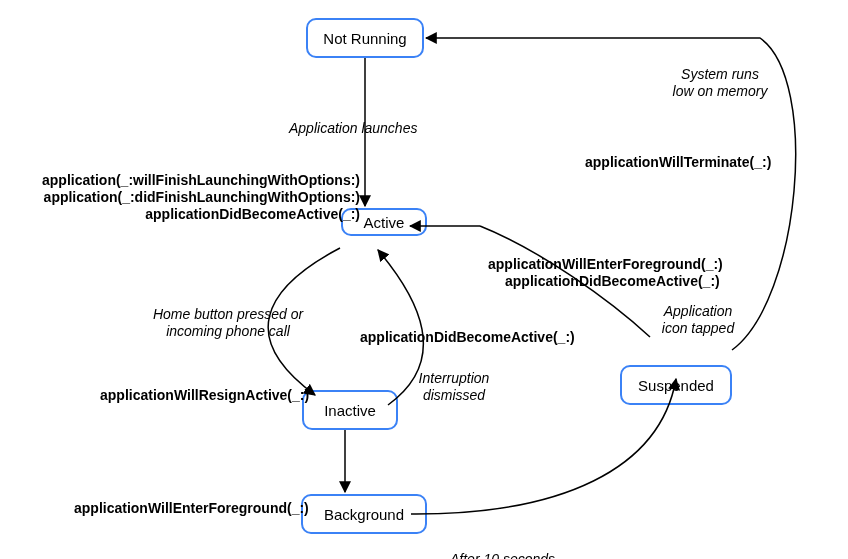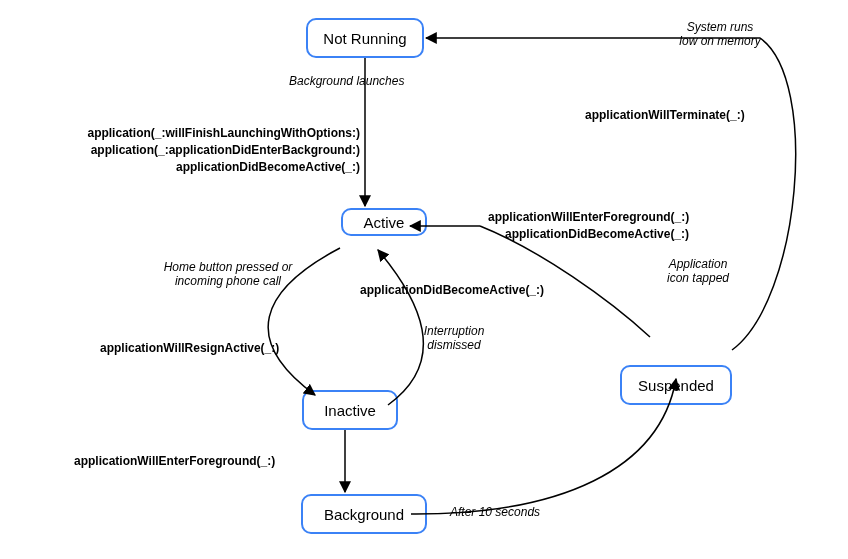--- a/index.html
+++ b/index.html
@@ -19,24 +19,25 @@
     background: #fff;
     display: flex;
     align-items: center;
     justify-content: center;
     font-size: 15px;
     box-sizing: border-box;
     text-align: center;
   }
   .label {
     position: absolute;
-    font-size: 12px;
+    font-size: 14px;
     line-height: 1.2;
     color: #000;
     white-space: nowrap;
+    margin-top: 46px;
   }
   .italic { font-style: italic; }
   .bold { font-weight: bold; }
   .right { text-align: right; }
   .center { text-align: center; }
   svg.edges {
     position: absolute;
     left: 0; top: 0;
     width: 848px; height: 559px;
     pointer-events: none;
@@ -74,26 +75,26 @@
 
   <path d="M 388 405 C 450 360, 420 300, 378 250" fill="none" stroke="#000" stroke-width="1.5" marker-end="url(#arrow)"></path>
 
   <line x1="345" y1="430" x2="345" y2="492" stroke="#000" stroke-width="1.5" marker-end="url(#arrow)"></line>
 
   <path d="M 411 514 C 560 515, 660 470, 676 379" fill="none" stroke="#000" stroke-width="1.5" marker-end="url(#arrow)"></path>
 </svg>
 
 <div class="label italic center" style="left:640px; top:20px; width:160px; white-space:normal;">System runs<br>low on memory</div>
 
-<div class="label italic" style="left:289px; top:74px;">Background launches</div>
+<div class="label italic" style="left:289px; top:74px;">Application launches</div>
 
 <div class="label bold" style="left:585px; top:108px;">applicationWillTerminate(_:)</div>
 
 <div class="label bold right" style="left:4px; top:126px; width:356px;">application(_:willFinishLaunchingWithOptions:)</div>
-<div class="label bold right" style="left:4px; top:143px; width:356px;">application(_:applicationDidEnterBackground:)</div>
+<div class="label bold right" style="left:4px; top:143px; width:356px;">application(_:didFinishLaunchingWithOptions:)</div>
 <div class="label bold right" style="left:4px; top:160px; width:356px;">applicationDidBecomeActive(_:)</div>
 
 <div class="label bold" style="left:488px; top:210px;">applicationWillEnterForeground(_:)</div>
 <div class="label bold" style="left:505px; top:227px;">applicationDidBecomeActive(_:)</div>
 
 <div class="label italic center" style="left:138px; top:260px; width:180px; white-space:normal;">Home button pressed or<br>incoming phone call</div>
 
 <div class="label bold" style="left:360px; top:283px;">applicationDidBecomeActive(_:)</div>
 
 <div class="label italic center" style="left:648px; top:257px; width:100px; white-space:normal;">Application<br>icon tapped</div>

